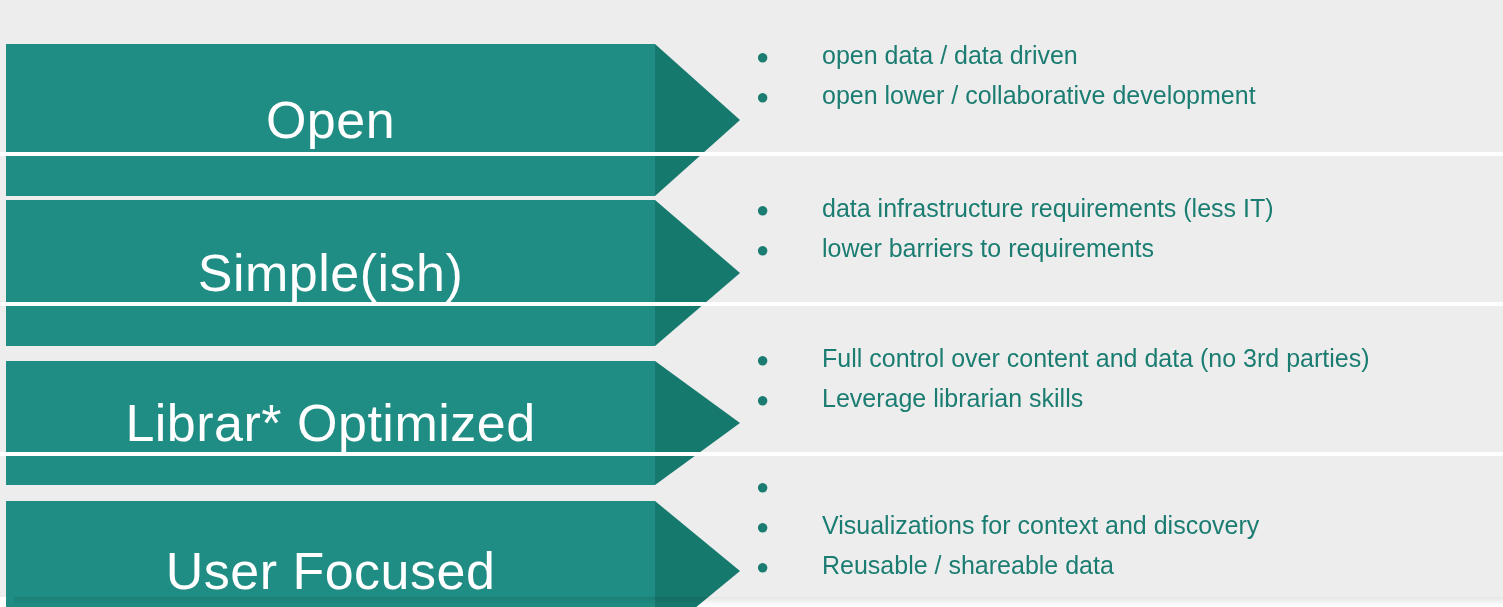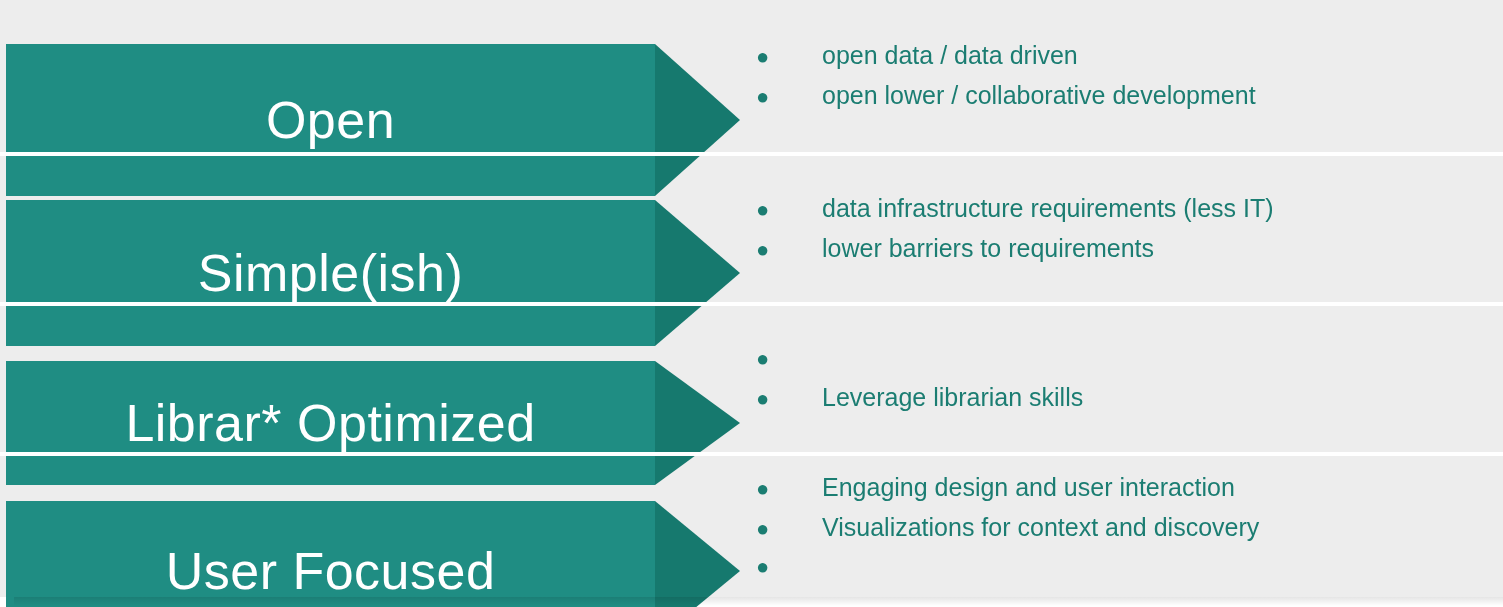--- a/index.html
+++ b/index.html
@@ -180,45 +180,46 @@
 
   <div class="row row-2">
     <div class="arrow">
       <div class="arrow-body"></div>
       <div class="arrow-head"></div>
       <div class="arrow-label">Librar* Optimized</div>
     </div>
     <div class="bullets">
       <div class="bullet-item">
         <span class="bullet-dot">●</span>
+        <span class="bullet-text">Full control over content and data (no 3rd parties)</span>
       </div>
       <div class="bullet-item">
         <span class="bullet-dot">●</span>
         <span class="bullet-text">Leverage librarian skills</span>
       </div>
     </div>
   </div>
 
   <div class="row row-3">
     <div class="arrow">
       <div class="arrow-body"></div>
       <div class="arrow-head"></div>
       <div class="arrow-label">User Focused</div>
     </div>
     <div class="bullets">
       <div class="bullet-item">
         <span class="bullet-dot">●</span>
-        <span class="bullet-text">Engaging design and user interaction</span>
       </div>
       <div class="bullet-item">
         <span class="bullet-dot">●</span>
         <span class="bullet-text">Visualizations for context and discovery</span>
       </div>
       <div class="bullet-item">
         <span class="bullet-dot">●</span>
+        <span class="bullet-text">Reusable / shareable data</span>
       </div>
     </div>
   </div>
 
   <div class="divider div-1"></div>
   <div class="divider div-2"></div>
   <div class="divider div-3"></div>
 
   <div class="bottom-shadow"></div>
 

